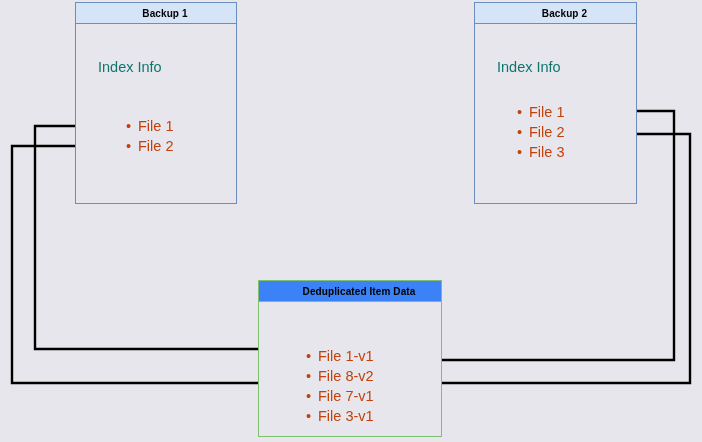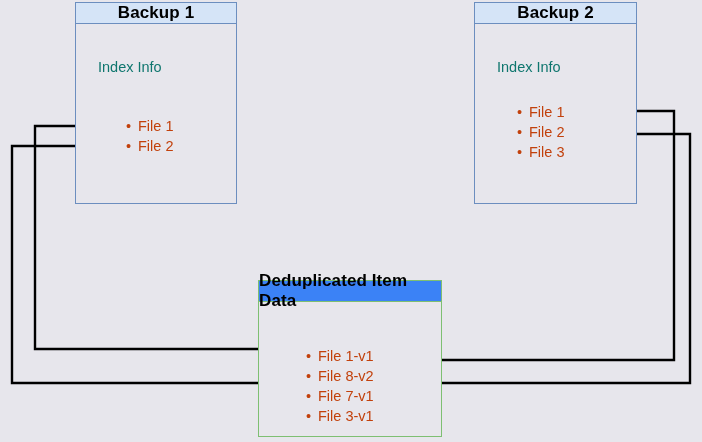--- a/index.html
+++ b/index.html
@@ -33,26 +33,27 @@
     box-sizing: border-box;
     border: 1.6px solid #6c8ebf;
     background: #e7e6ec;
   }
   .box-header {
     box-sizing: border-box;
     height: 21px;
     border-bottom: 1.6px solid #6c8ebf;
     background: #d5e4f7;
     color: #000;
-    font-size: 17px;
+    font-size: 10px;
     font-weight: bold;
     display: flex;
     align-items: center;
     justify-content: center;
     letter-spacing: 0.1px;
+    padding-left: 18px;
   }
   .box-body {
     position: relative;
     height: calc(100% - 21px);
   }
   .box-subtitle {
     position: absolute;
     font-size: 14.5px;
     color: #0f766e;
     white-space: nowrap;

